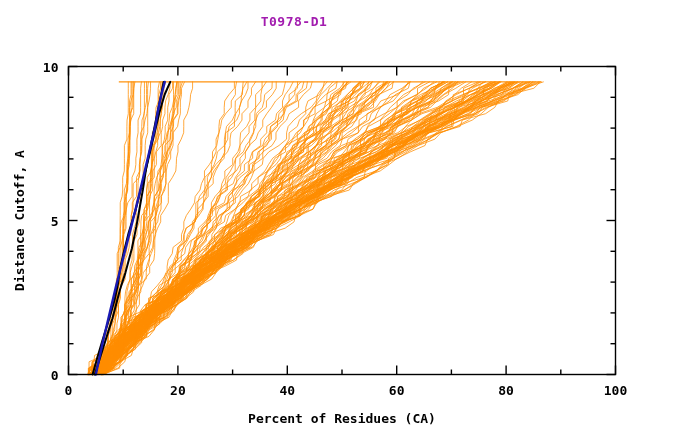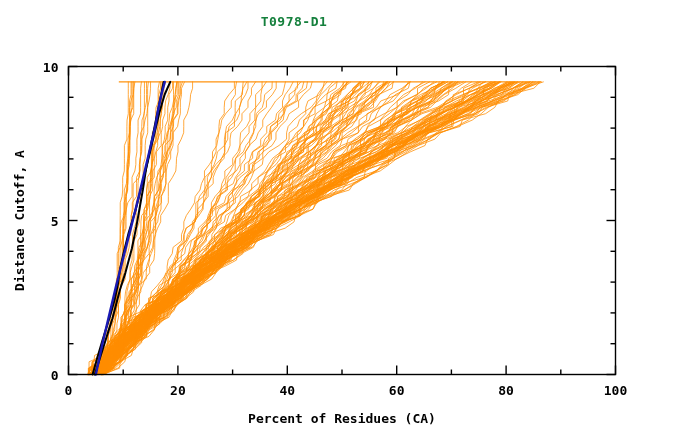--- a/index.html
+++ b/index.html
@@ -1,20 +1,20 @@
 <!DOCTYPE html>
 <html><head>
 <meta charset="utf-8">
 <style>
   html,body{margin:0;padding:0;background:#ffffff;}
   body{width:680px;height:440px;overflow:hidden;
        font-family:"DejaVu Sans Mono","Liberation Mono",monospace;}
   #root{position:relative;width:680px;height:440px;background:#ffffff;}
   #chart-title{position:absolute;left:0;top:14px;width:588px;text-align:center;
-      font-size:13px;font-weight:bold;color:#15803d;letter-spacing:0.5px;
+      font-size:13px;font-weight:bold;color:#a21caf;letter-spacing:0.5px;
       font-family:"DejaVu Sans Mono","Liberation Mono",monospace;}
   #plot-svg{position:absolute;left:0;top:0;}
   .axis-label{font-size:13px;font-weight:bold;fill:#000;
       font-family:"DejaVu Sans Mono","Liberation Mono",monospace;}
   .tick-label{font-size:13px;font-weight:bold;fill:#000;
       font-family:"DejaVu Sans Mono","Liberation Mono",monospace;}
 </style>
 </head>
 <body>
 

